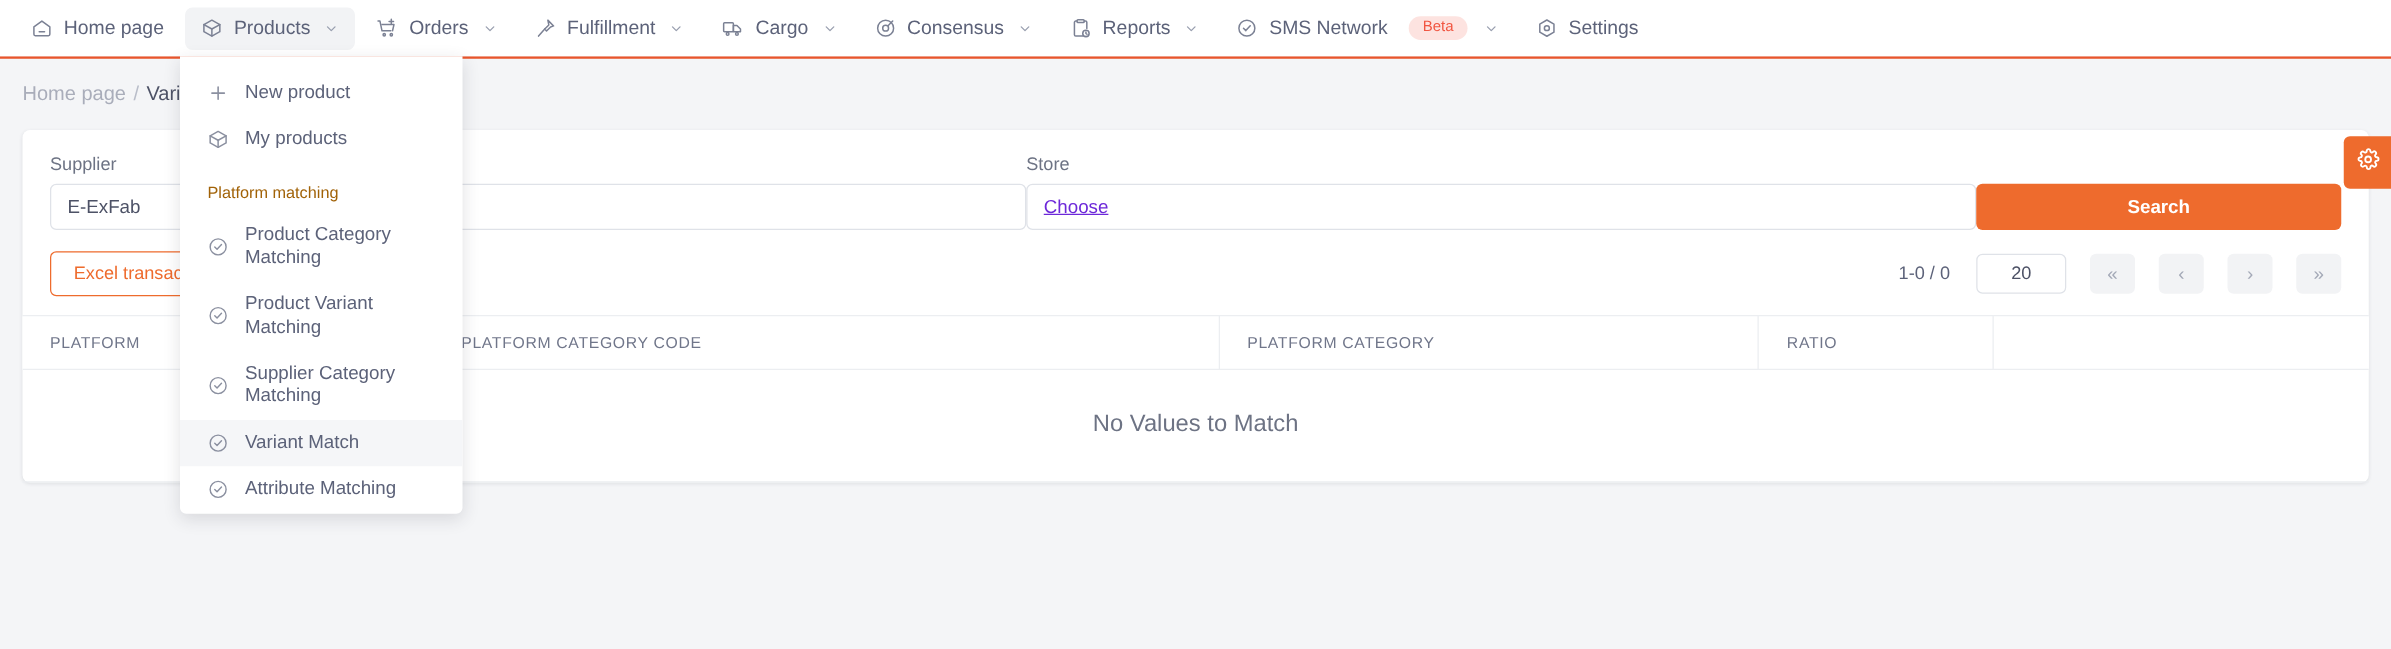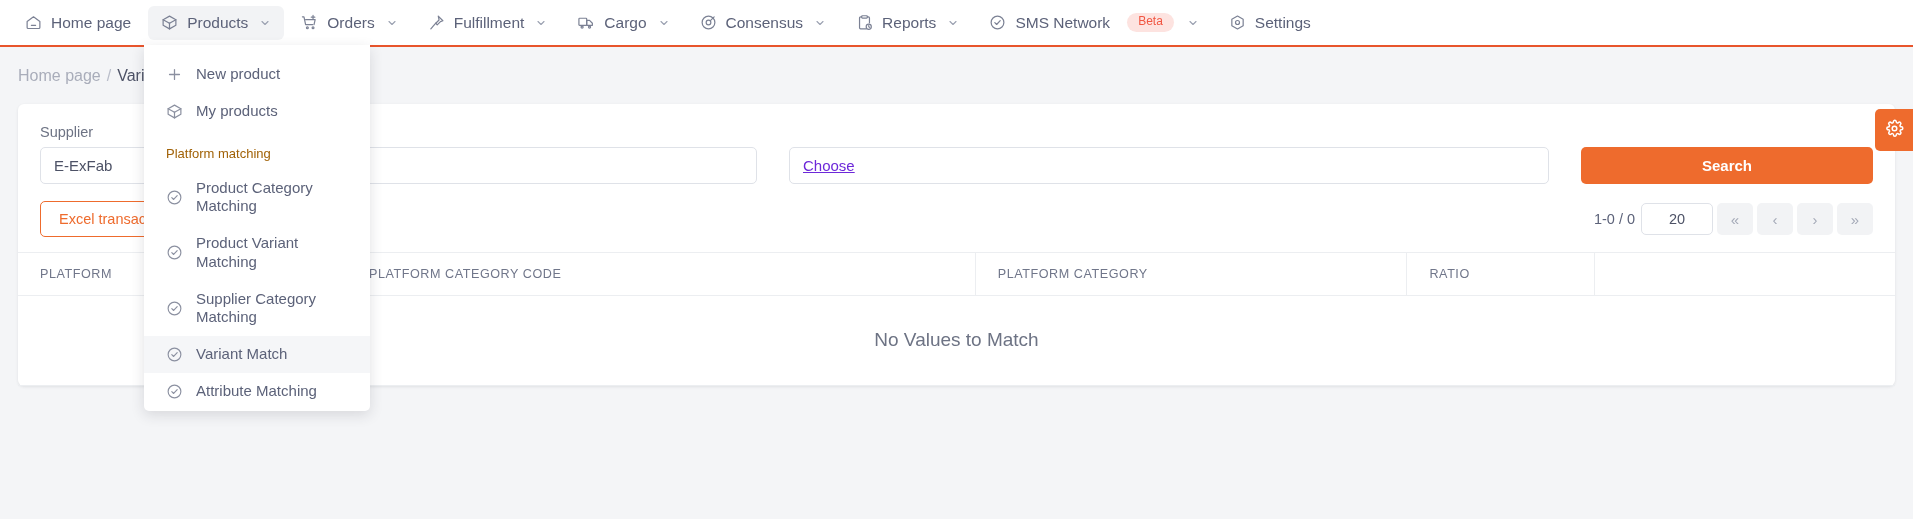--- a/index.html
+++ b/index.html
@@ -68,21 +68,21 @@
   .card {
     margin: 19px 18px 0 18px;
     background: #ffffff;
     border-radius: 6px;
     box-shadow: 0 1px 3px rgba(40,45,60,.10);
     position: relative;
   }
   .filters {
     display: flex;
     align-items: flex-end;
-    gap: 32px;
+    gap: 0;
     padding: 20px 22px 0 22px;
   }
   .field { display: flex; flex-direction: column; }
   .field.supplier { width: 282px; }
   .field.mid { flex: 1 1 auto; }
   .field.store { width: 760px; }
   .field-label {
     font-size: 14.5px;
     color: #6d7384;
     margin-bottom: 7px;
@@ -123,21 +123,21 @@
     color: #ee6b2d;
     background: #fff;
     border-radius: 5px;
     height: 36px;
     padding: 0 18px;
     font-size: 14.5px;
     cursor: pointer;
     white-space: nowrap;
     font-family: "Liberation Sans", sans-serif;
   }
-  .pager { display: flex; align-items: center; gap: 4px; }
+  .pager { display: flex; align-items: center; gap: 19px; }
   .pager-count { font-size: 14.5px; color: #5c6279; margin-right: 2px; }
   .pager-size {
     width: 72px; height: 32px;
     border: 1px solid #dfe2e8;
     border-radius: 5px;
     display: flex; align-items: center; justify-content: center;
     font-size: 14.5px; color: #4d5266;
   }
   .pager-btn {
     width: 36px; height: 32px;
@@ -378,20 +378,21 @@
       </div>
 
       <div class="field mid">
         <span class="field-label"></span>
         <div class="input">
           <span></span>
         </div>
       </div>
 
       <div class="field store">
+        <span class="field-label">Store</span>
         <div class="input placeholder">
           <span>Choose</span>
         </div>
       </div>
 
       <button class="search-btn">Search</button>
     </div>
 
     <div class="actions-row">
       <button class="excel-btn">Excel transactions</button>

